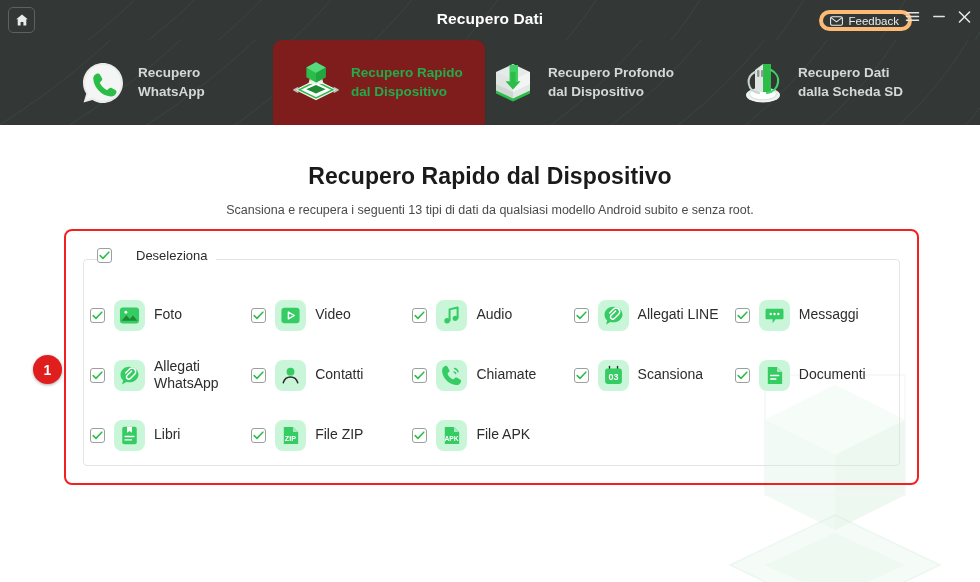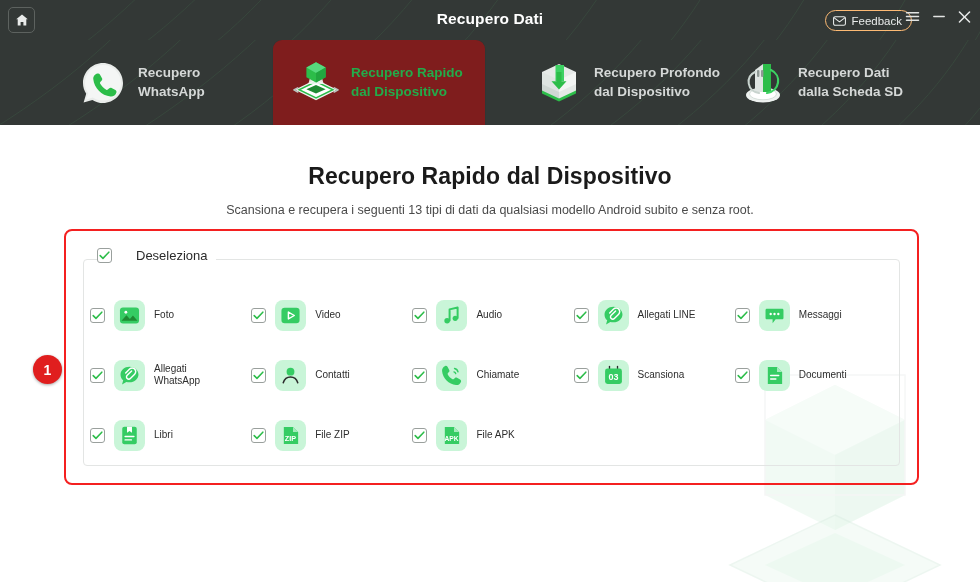--- a/index.html
+++ b/index.html
@@ -30,21 +30,21 @@
   }
   .home-btn svg { display:block; }
   .app-title {
     position:absolute; left:0; top:10px; width:980px;
     text-align:center; color:#ffffff;
     font-size:15.5px; font-weight:bold; letter-spacing:.1px;
   }
   .feedback-btn {
     position:absolute; right:68px; top:10px; height:21px;
     padding:0 9px 0 7px;
-    border:1px solid #fdba74; border-radius:11px;
+    border:4px solid #fdba74; border-radius:11px;
     display:flex; align-items:center; gap:5px;
     color:#e9ebea; font-size:11.5px;
   }
   .win-ctrls {
     position:absolute; right:8px; top:9px;
     display:flex; align-items:center; gap:11px;
     color:#e2e4e3;
   }
   .win-ctrls .wc { cursor:default; line-height:1; display:flex; align-items:center; justify-content:center; width:15px; height:15px;}
 
@@ -117,21 +117,21 @@
 
   .grid { position:absolute; left:90px; top:160px; width:810px; }
   .grow { display:flex; height:60px; align-items:center; }
   .cell { display:flex; align-items:center; gap:9px; }
   .c0 { width:162px; } .c1 { width:162px; } .c2 { width:162px; } .c3 { width:162px; } .c4 { width:166px; }
   .ico {
     width:31px; height:31px; flex:0 0 31px; border-radius:8px;
     background:#c9f5d8; display:flex; align-items:center; justify-content:center;
   }
   .ico svg { display:block; }
-  .ilabel { font-size:10px; color:#2d2d2d; line-height:1.25; white-space:pre-line; }
+  .ilabel { font-size:14px; color:#2d2d2d; line-height:1.25; white-space:pre-line; }
 </style>
 </head>
 <body>
 
 <div id="app">
 
   <div class="titlebar">
     <svg class="swirl" viewBox="0 0 980 180" preserveAspectRatio="none">
       <g fill="none" stroke="#3f5f47" stroke-width="1" opacity=".75">
         <path d="M-40,180 C80,120 140,60 210,-20"></path>
@@ -234,21 +234,21 @@
 
           <path d="M26 4.5 L36 10 L36 20 L26 25.5 L16 20 L16 10 Z" fill="#2cbd49"></path>
           <path d="M26 4.5 L36 10 L26 15.5 L16 10 Z" fill="#57d97e"></path>
           <path d="M26 15.5 L36 10 L36 20 L26 25.5 Z" fill="#22a63f"></path>
         </svg>
       </span>
       <span class="tlabel">Recupero Rapido
 dal Dispositivo</span>
     </div>
 
-    <div class="tab" style="left:516px; width:220px;">
+    <div class="tab" style="left:470px; width:220px;">
       <span class="tab-ico">
         <svg width="50" height="50" viewBox="0 0 50 50">
           <path d="M8 14 L25 6 L42 14 L42 34 L25 42 L8 34 Z" fill="#e6eae8"></path>
           <path d="M8 14 L25 22 L25 42 L8 34 Z" fill="#dfe5e2"></path>
           <path d="M25 22 L42 14 L42 34 L25 42 Z" fill="#f2f5f3"></path>
           <path d="M8 26 L25 34 L25 42 L8 34 Z" fill="#cfd7d3"></path>
           <path d="M25 34 L42 26 L42 34 L25 42 Z" fill="#e3e8e5"></path>
           <path d="M8 32.5 L25 40.5 L42 32.5 L42 35.5 L25 43.5 L8 35.5 Z" fill="#2cbd49"></path>
           <rect x="21.5" y="7" width="8.5" height="16" fill="#3dd163"></rect>
           <path d="M16.5 20 L25.8 20 L25.8 15 L34 22.5 L25.8 30 L25.8 25 L16.5 25 Z" fill="#2cbd49" transform="rotate(90 25 22.5)"></path>

